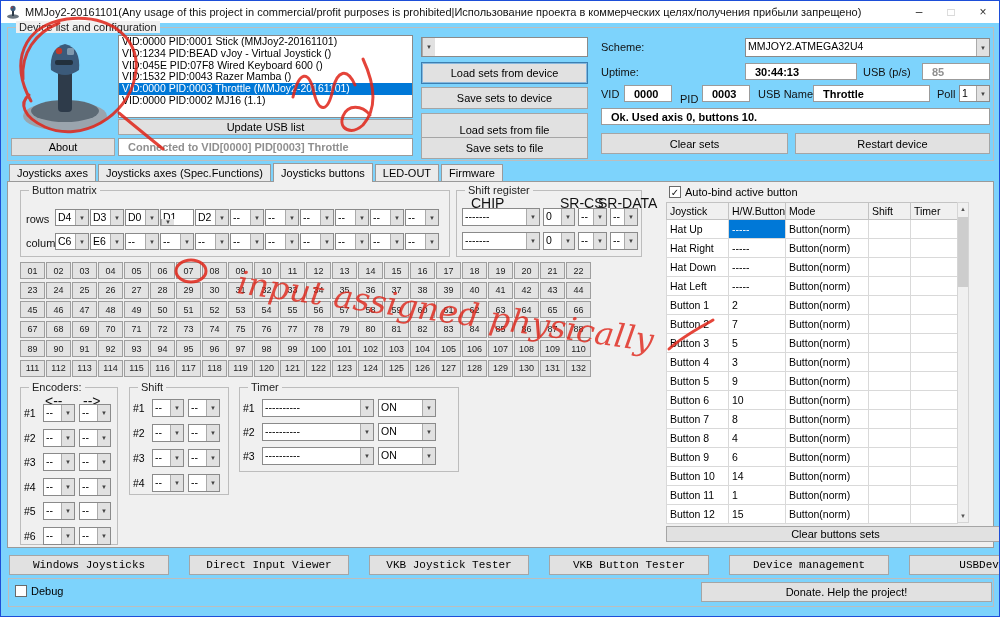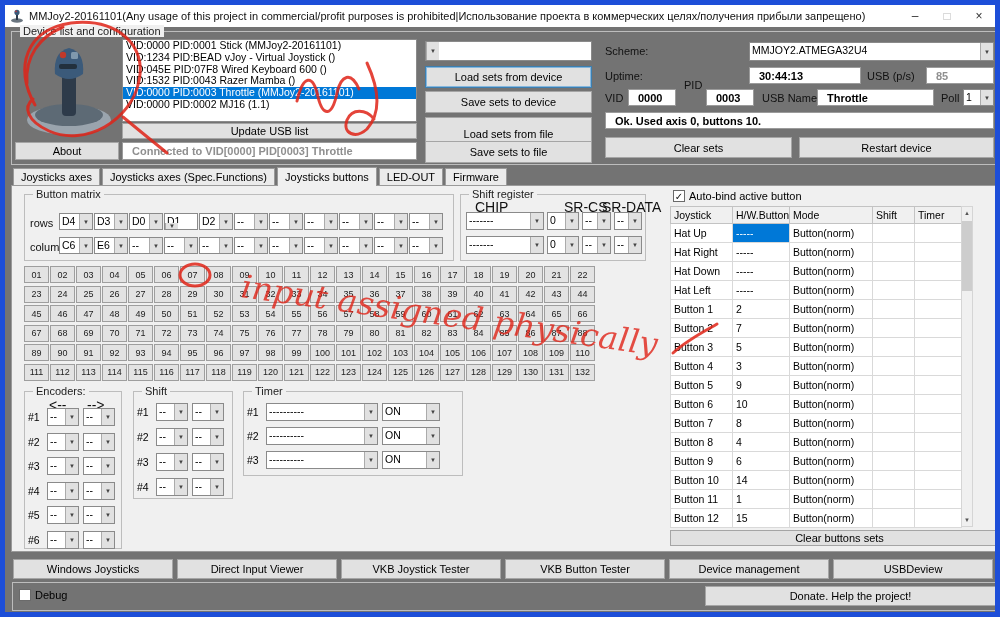--- a/index.html
+++ b/index.html
@@ -1,17 +1,17 @@
 <!DOCTYPE html>
 <html><head>
 <meta charset="utf-8">
 <style>
 *{box-sizing:border-box;margin:0;padding:0;}
 body{font-family:"Liberation Sans",sans-serif;background:#c8c8c8;}
-.window{position:relative;width:1000px;height:617px;background:#737373;border:5px solid #1d4ed8;overflow:hidden;}
+.window{position:relative;width:1000px;height:617px;background:#7dd3fc;border:1px solid #1d4ed8;overflow:hidden;}
 .titlebar{position:absolute;left:0;top:0;width:100%;height:22px;background:#ffffff;display:flex;align-items:center;padding-left:5px;}
 .title{font-size:11px;color:#111;margin-left:5px;flex:1;white-space:nowrap;overflow:hidden;}
 .winbtn{width:32px;height:21px;display:flex;align-items:center;justify-content:center;font-size:12px;color:#333;}
 .winbtn.disabled{color:#b9b9b9;}
 .groupbox{position:absolute;border:1px solid #bdbdbd;}
 .gb-label{position:absolute;top:-7px;left:8px;background:#f0f0f0;padding:0 3px;font-size:11px;color:#222;white-space:nowrap;}
 .btn{position:absolute;background:#e1e1e1;border:1px solid #a5a5a5;font-size:11px;display:flex;align-items:center;justify-content:center;cursor:default;white-space:nowrap;}
 .btn-static{position:static;flex:none;}
 .btn-default{border:1px solid #3c7fb1;box-shadow:inset 0 0 0 1px #86b7dd;}
 .listbox{position:absolute;background:#fff;border:1px solid #8a8a8a;overflow:hidden;}
@@ -110,21 +110,21 @@
     <span class="carr">▼</span>
   </div>
 
   <span class="label" style="left:600px;top:65px;">Uptime:</span>
   <div class="field" style="left:744px;top:62px;width:112px;height:17px;">30:44:13</div>
   <span class="label" style="left:862px;top:65px;">USB (p/s)</span>
   <div class="field gray" style="left:921px;top:62px;width:68px;height:17px;">85</div>
 
   <span class="label" style="left:600px;top:87px;">VID</span>
   <div class="field" style="left:623px;top:84px;width:48px;height:17px;">0000</div>
-  <span class="label" style="left:679px;top:74px;text-align:center;">PID</span>
+  <span class="label" style="left:679px;top:92px;text-align:center;">PID</span>
   <div class="field" style="left:701px;top:84px;width:48px;height:17px;">0003</div>
   <span class="label" style="left:757px;top:87px;">USB Name</span>
   <div class="field" style="left:812px;top:84px;width:117px;height:17px;">Throttle</div>
   <span class="label" style="left:936px;top:87px;">Poll</span>
   <div class="combo abs" style="left:958px;top:84px;width:31px;height:17px;">
     <span class="cval">1</span>
     <span class="carr">▼</span>
   </div>
 
   <div class="field" style="left:600px;top:107px;width:389px;height:17px;">Ok. Used axis  0, buttons 10.</div>
@@ -720,21 +720,21 @@
   </table>
   <div class="scrollbar" style="left:956px;top:201px;height:321px;">
     <div class="sbbtn">▲</div>
     <div class="sbtrack">
         <div class="sbthumb"></div>
       </div>
     <div class="sbbtn">▼</div>
   </div>
   <div class="btn" style="left:665px;top:525px;width:339px;height:16px;text-align:right;">Clear buttons sets</div>
 
-  <div class="abs" style="left:8px;top:554px;width:982px;height:20px;display:flex;gap:4px;">
+  <div class="abs" style="left:8px;top:554px;width:982px;height:20px;display:flex;gap:20px;font-family:Liberation Mono, monospace;">
       <div class="btn btn-static" style="width: 160px; height: 20px;">Windows Joysticks</div>
       <div class="btn btn-static" style="width: 160px; height: 20px;">Direct Input Viewer</div>
       <div class="btn btn-static" style="width: 160px; height: 20px;">VKB Joystick Tester</div>
       <div class="btn btn-static" style="width: 160px; height: 20px;">VKB Button Tester</div>
       <div class="btn btn-static" style="width: 160px; height: 20px;">Device management</div>
       <div class="btn btn-static" style="width: 160px; height: 20px;">USBDeview</div>
     </div>
 
   <div class="groupbox" style="left:7px;top:577px;width:986px;height:29px;"></div>
   <label class="checkbox" style="left:14px;top:584px;">

